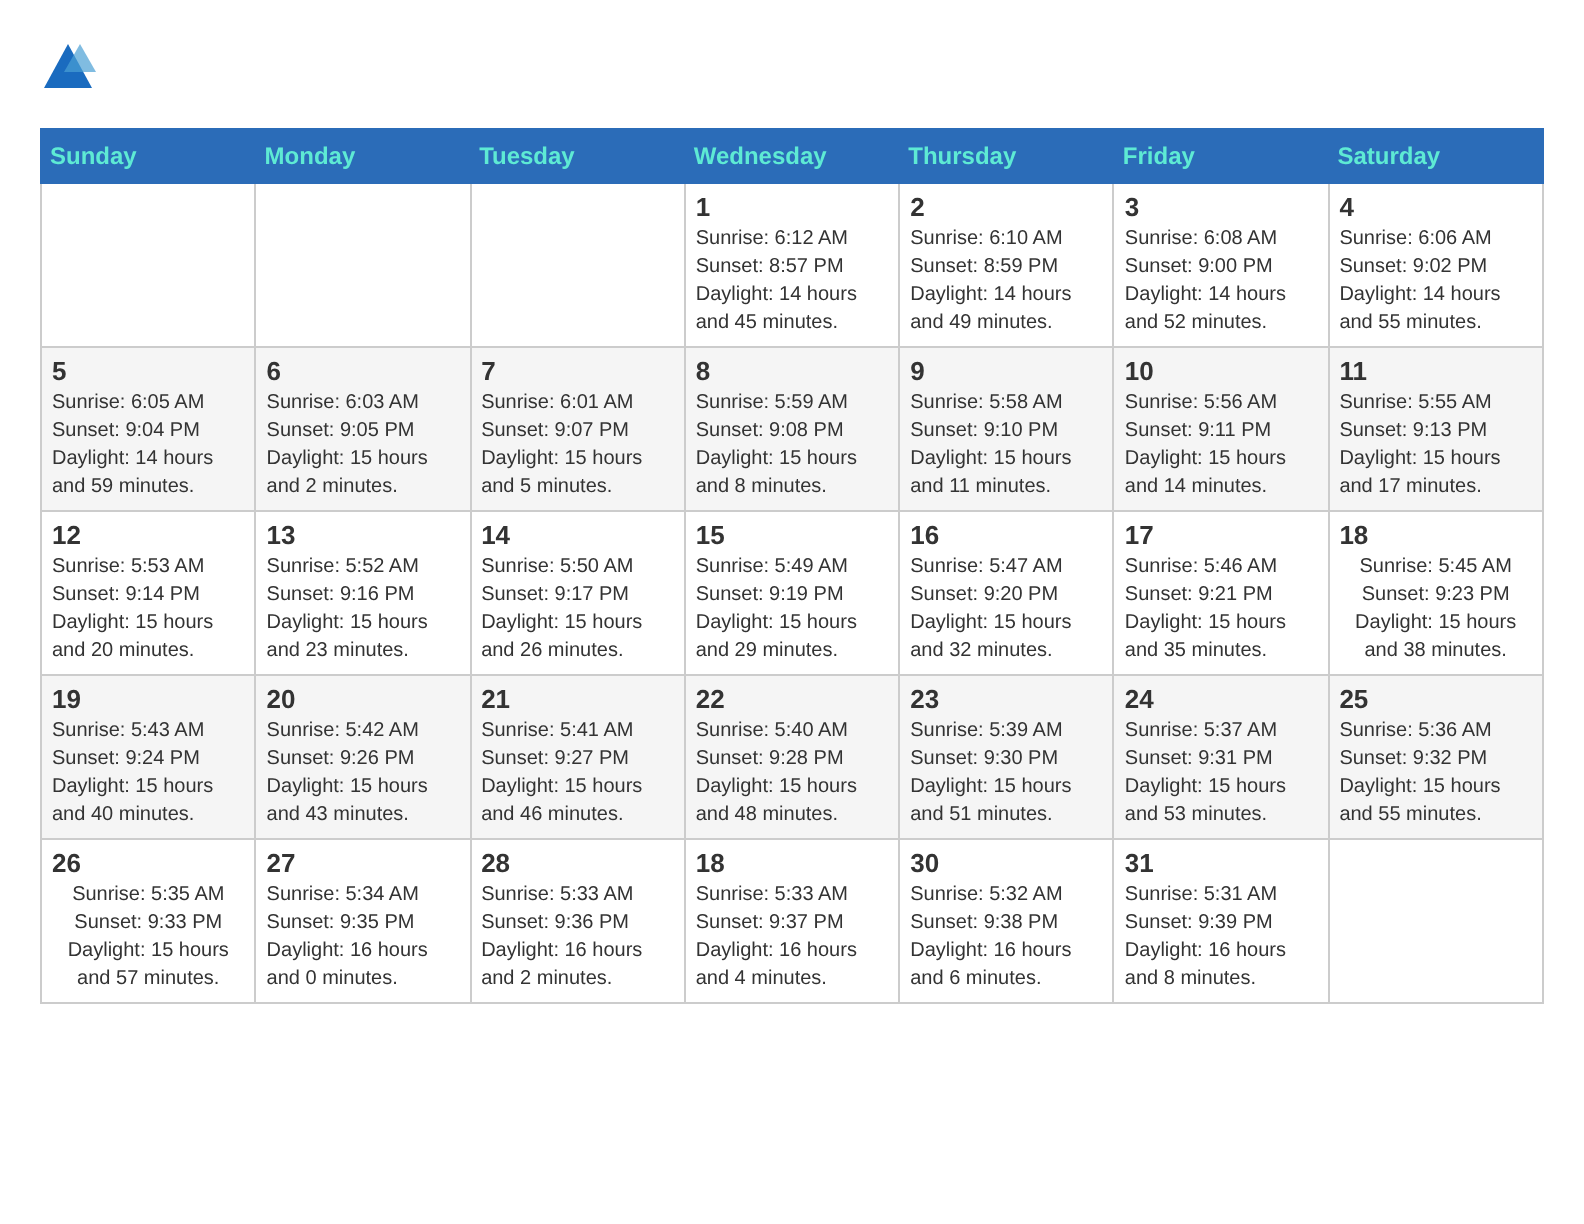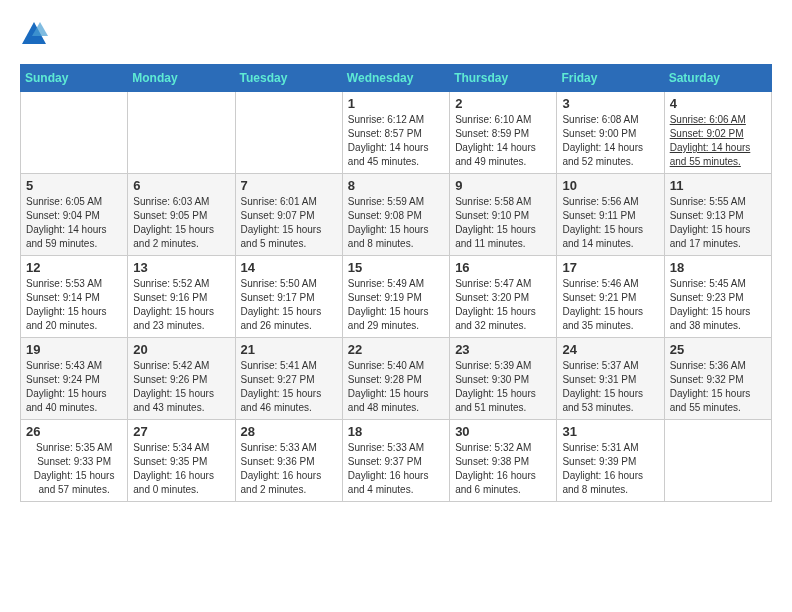--- a/index.html
+++ b/index.html
@@ -148,21 +148,21 @@
         </td>
         <td style="background-color: rgb(255, 255, 255);">
           <div class="day-number">3</div>
           <div class="day-info" style="white-space: pre-line;">Sunrise: 6:08 AM
 Sunset: 9:00 PM
 Daylight: 14 hours
 and 52 minutes.</div>
         </td>
         <td style="background-color: rgb(255, 255, 255);">
           <div class="day-number">4</div>
-          <div class="day-info" style="white-space: pre-line; text-decoration: underline;">Sunrise: 6:06 AM
+          <div class="day-info" style="white-space: pre-line;">Sunrise: 6:06 AM
 Sunset: 9:02 PM
 Daylight: 14 hours
 and 55 minutes.</div>
         </td>
       </tr>
       <tr>
         <td style="background-color: rgb(245, 245, 245);">
           <div class="day-number">5</div>
           <div class="day-info" style="white-space: pre-line;">Sunrise: 6:05 AM
 Sunset: 9:04 PM
@@ -237,34 +237,34 @@
         <td style="background-color: rgb(255, 255, 255);">
           <div class="day-number">15</div>
           <div class="day-info" style="white-space: pre-line;">Sunrise: 5:49 AM
 Sunset: 9:19 PM
 Daylight: 15 hours
 and 29 minutes.</div>
         </td>
         <td style="background-color: rgb(255, 255, 255);">
           <div class="day-number">16</div>
           <div class="day-info" style="white-space: pre-line;">Sunrise: 5:47 AM
-Sunset: 3:20 PM
+Sunset: 9:20 PM
 Daylight: 15 hours
 and 32 minutes.</div>
         </td>
         <td style="background-color: rgb(255, 255, 255);">
           <div class="day-number">17</div>
           <div class="day-info" style="white-space: pre-line;">Sunrise: 5:46 AM
 Sunset: 9:21 PM
 Daylight: 15 hours
 and 35 minutes.</div>
         </td>
         <td style="background-color: rgb(255, 255, 255);">
           <div class="day-number">18</div>
-          <div class="day-info" style="white-space: pre-line;">Sunrise: 5:45 AM
+          <div class="day-info" style="white-space: pre-line; text-align: center;">Sunrise: 5:45 AM
 Sunset: 9:23 PM
 Daylight: 15 hours
 and 38 minutes.</div>
         </td>
       </tr>
       <tr>
         <td style="background-color: rgb(245, 245, 245);">
           <div class="day-number">19</div>
           <div class="day-info" style="white-space: pre-line;">Sunrise: 5:43 AM
 Sunset: 9:24 PM

